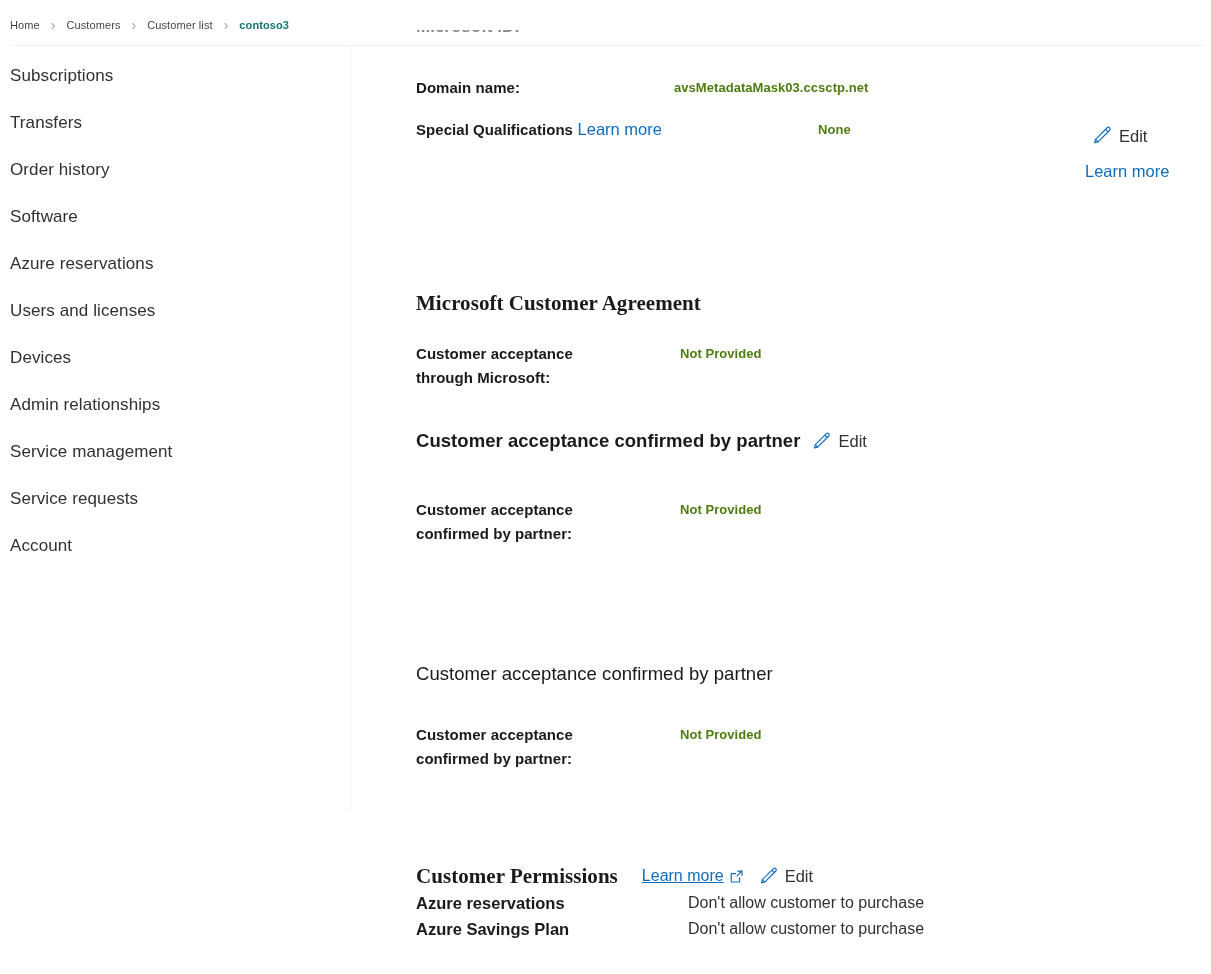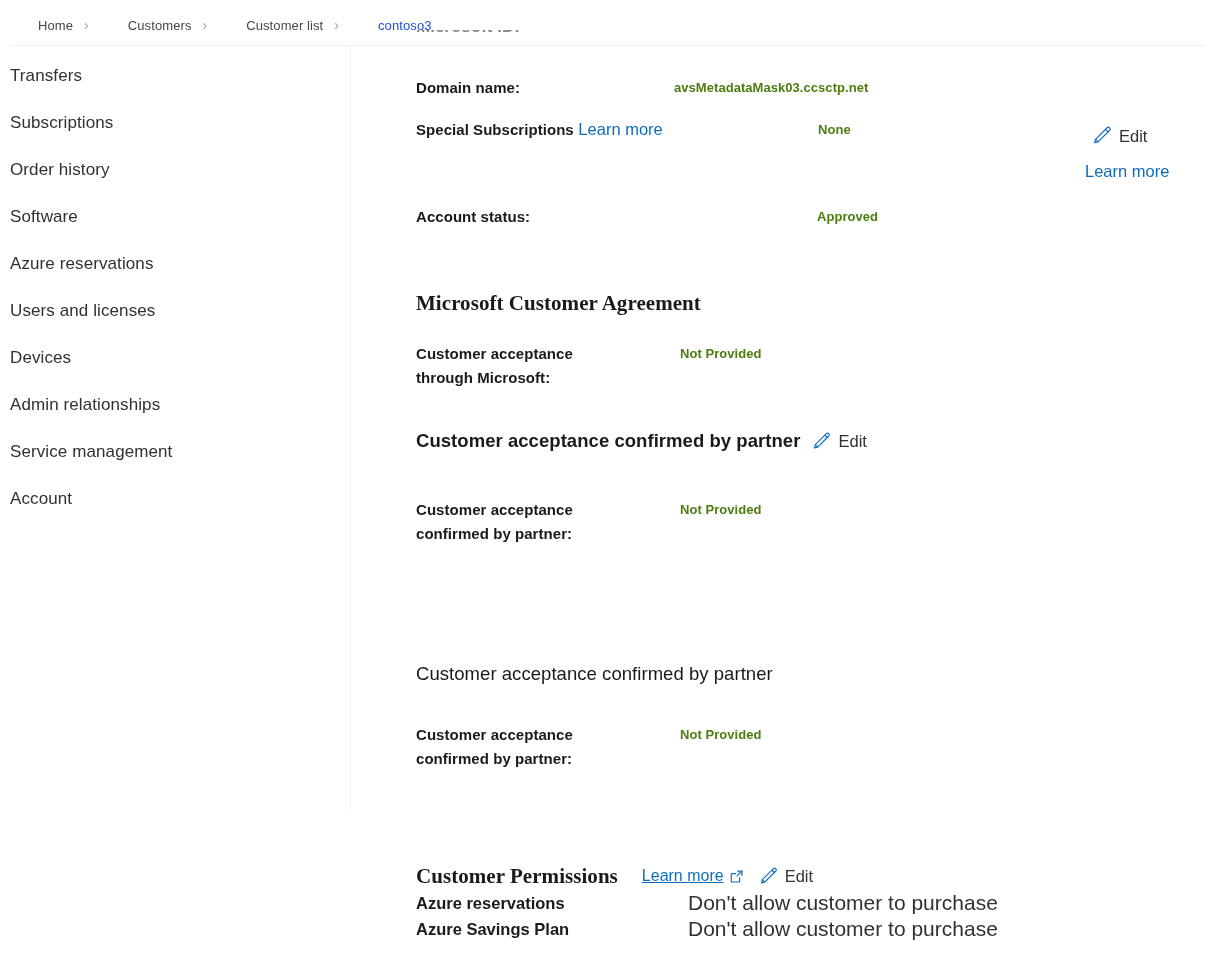--- a/index.html
+++ b/index.html
@@ -26,28 +26,27 @@
     top: 6px;
     height: 38px;
     display: flex;
     align-items: center;
     gap: 0;
     font-size: 17px;
     white-space: nowrap;
   }
   .crumb {
     color: #484644;
-    font-size: 13px;
+    font-size: 11px;
     letter-spacing: 0.1px;
     cursor: pointer;
-    margin-left: 28px;
   }
   .crumb.current {
-    color: #1d4ed8;
-    font-weight: normal;
+    color: #0f766e;
+    font-weight: bold;
   }
   .crumb-sep {
     color: #a19f9d;
     font-size: 14px;
     padding: 0 11px;
     user-select: none;
   }
 
   .top-rule {
     position: absolute;
@@ -194,21 +193,21 @@
   .perm-table { position: absolute; }
   .perm-row { display: flex; line-height: 26px; }
   .perm-key {
     width: 272px;
     font-size: 16.5px;
     font-weight: bold;
     color: #1b1a19;
     white-space: nowrap;
   }
   .perm-val {
-    font-size: 21px;
+    font-size: 16px;
     font-weight: normal;
     color: #323130;
     white-space: nowrap;
   }
 </style>
 </head>
 <body>
 
 <div class="breadcrumb">
   <span class="crumb">Home</span>
@@ -216,82 +215,81 @@
   <span class="crumb">Customers</span>
   <span class="crumb-sep">›</span>
   <span class="crumb">Customer list</span>
   <span class="crumb-sep">›</span>
   <span class="crumb current">contoso3</span>
 </div>
 <div class="top-rule"></div>
 
 <nav class="sidebar">
   <div class="nav-item">
+      <span>Subscriptions</span>
+    </div>
+  <div class="nav-item">
       <span>Transfers</span>
     </div>
   <div class="nav-item">
-      <span>Subscriptions</span>
-    </div>
-  <div class="nav-item">
       <span>Order history</span>
     </div>
   <div class="nav-item">
       <span>Software</span>
     </div>
   <div class="nav-item">
       <span>Azure reservations</span>
     </div>
   <div class="nav-item">
       <span>Users and licenses</span>
     </div>
   <div class="nav-item">
       <span>Devices</span>
     </div>
   <div class="nav-item">
       <span>Admin relationships</span>
     </div>
   <div class="nav-item">
       <span>Service management</span>
+    </div>
+  <div class="nav-item">
+      <span>Service requests</span>
     </div>
   <div class="nav-item">
       <span>Account</span>
     </div>
 </nav>
 <div class="v-divider"></div>
 
 <main class="content">
 
   <div class="clipped-row">
     <span>Microsoft ID:</span>
   </div>
 
   <div class="row" style="top:76px;">
     <span class="label">Domain name:</span>
     <span class="value" style="left:258px; top:0;">avsMetadataMask03.ccsctp.net</span>
   </div>
 
   <div class="row" style="top:118px;">
-    <span class="label">Special Subscriptions</span><span style="font-size:16.5px;">&nbsp;</span><a class="link">Learn more</a>
+    <span class="label">Special Qualifications</span><span style="font-size:16.5px;">&nbsp;</span><a class="link">Learn more</a>
     <span class="value" style="left:402px; top:0;">None</span>
   </div>
 
   <div style="position:absolute; left:675px; top:125px;" class="edit-ctl">
     <svg class="pencil" width="21" height="21" viewBox="0 0 20 20" fill="none">
       <path d="M15.4 2.6a1.7 1.7 0 0 1 2.4 2.4L6.7 16.1l-3.2.8.8-3.2L15.4 2.6z" stroke="#0f6cbd" stroke-width="1.15" stroke-linejoin="round"></path>
       <path d="M13.9 4.1l2.4 2.4" stroke="#0f6cbd" stroke-width="1.15"></path>
       <path d="M4.3 13.7l2.4 2.4" stroke="#0f6cbd" stroke-width="1.15"></path>
     </svg>
     <span class="edit-text">Edit</span>
   </div>
   <a class="link" style="position:absolute; left:669px; top:162px;">Learn more</a>
 
-  <div class="row" style="top:205px;">
-    <span class="label">Account status:</span>
-    <span class="value" style="left:401px; top:0;">Approved</span>
-  </div>
 
   <div class="section-title" style="position:absolute; left:0; top:290px;">Microsoft Customer Agreement</div>
 
   <div class="row" style="top:342px;">
     <span class="label">Customer acceptance
 through Microsoft:</span>
     <span class="value" style="left:264px; top:0;">Not Provided</span>
   </div>
 
   <div style="position:absolute; left:0; top:430px; display:flex; align-items:center; gap:11px;">

